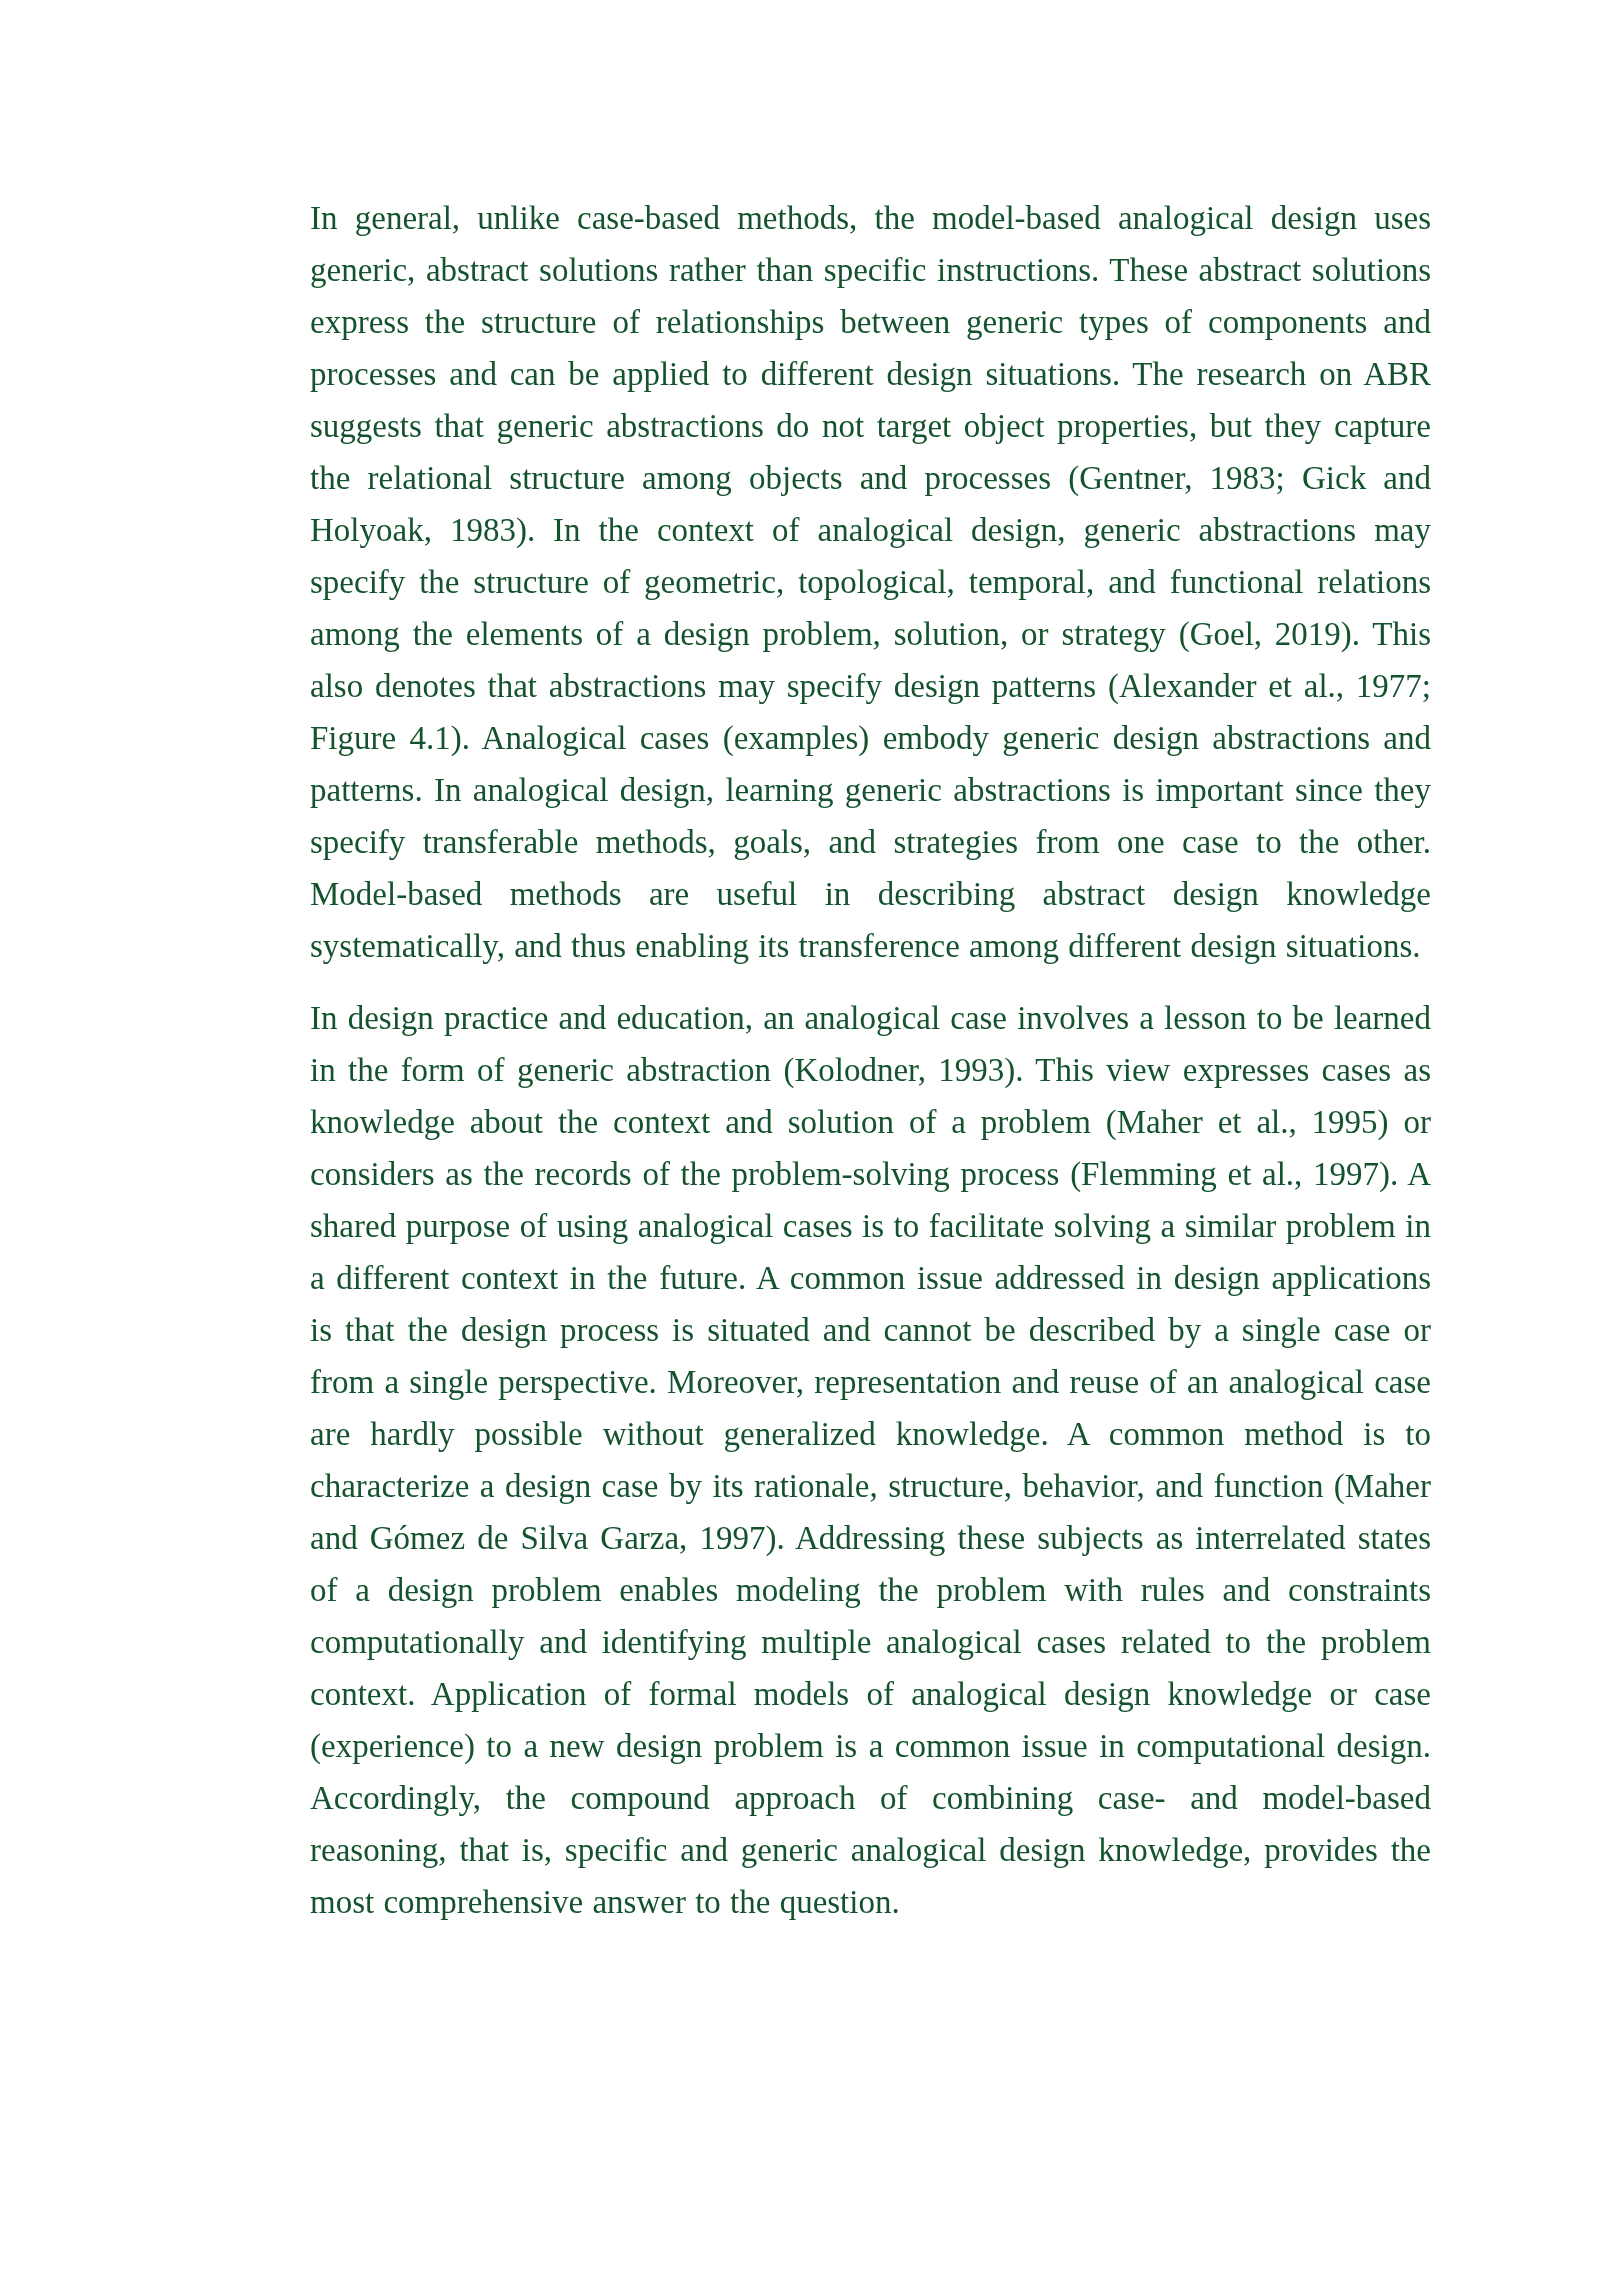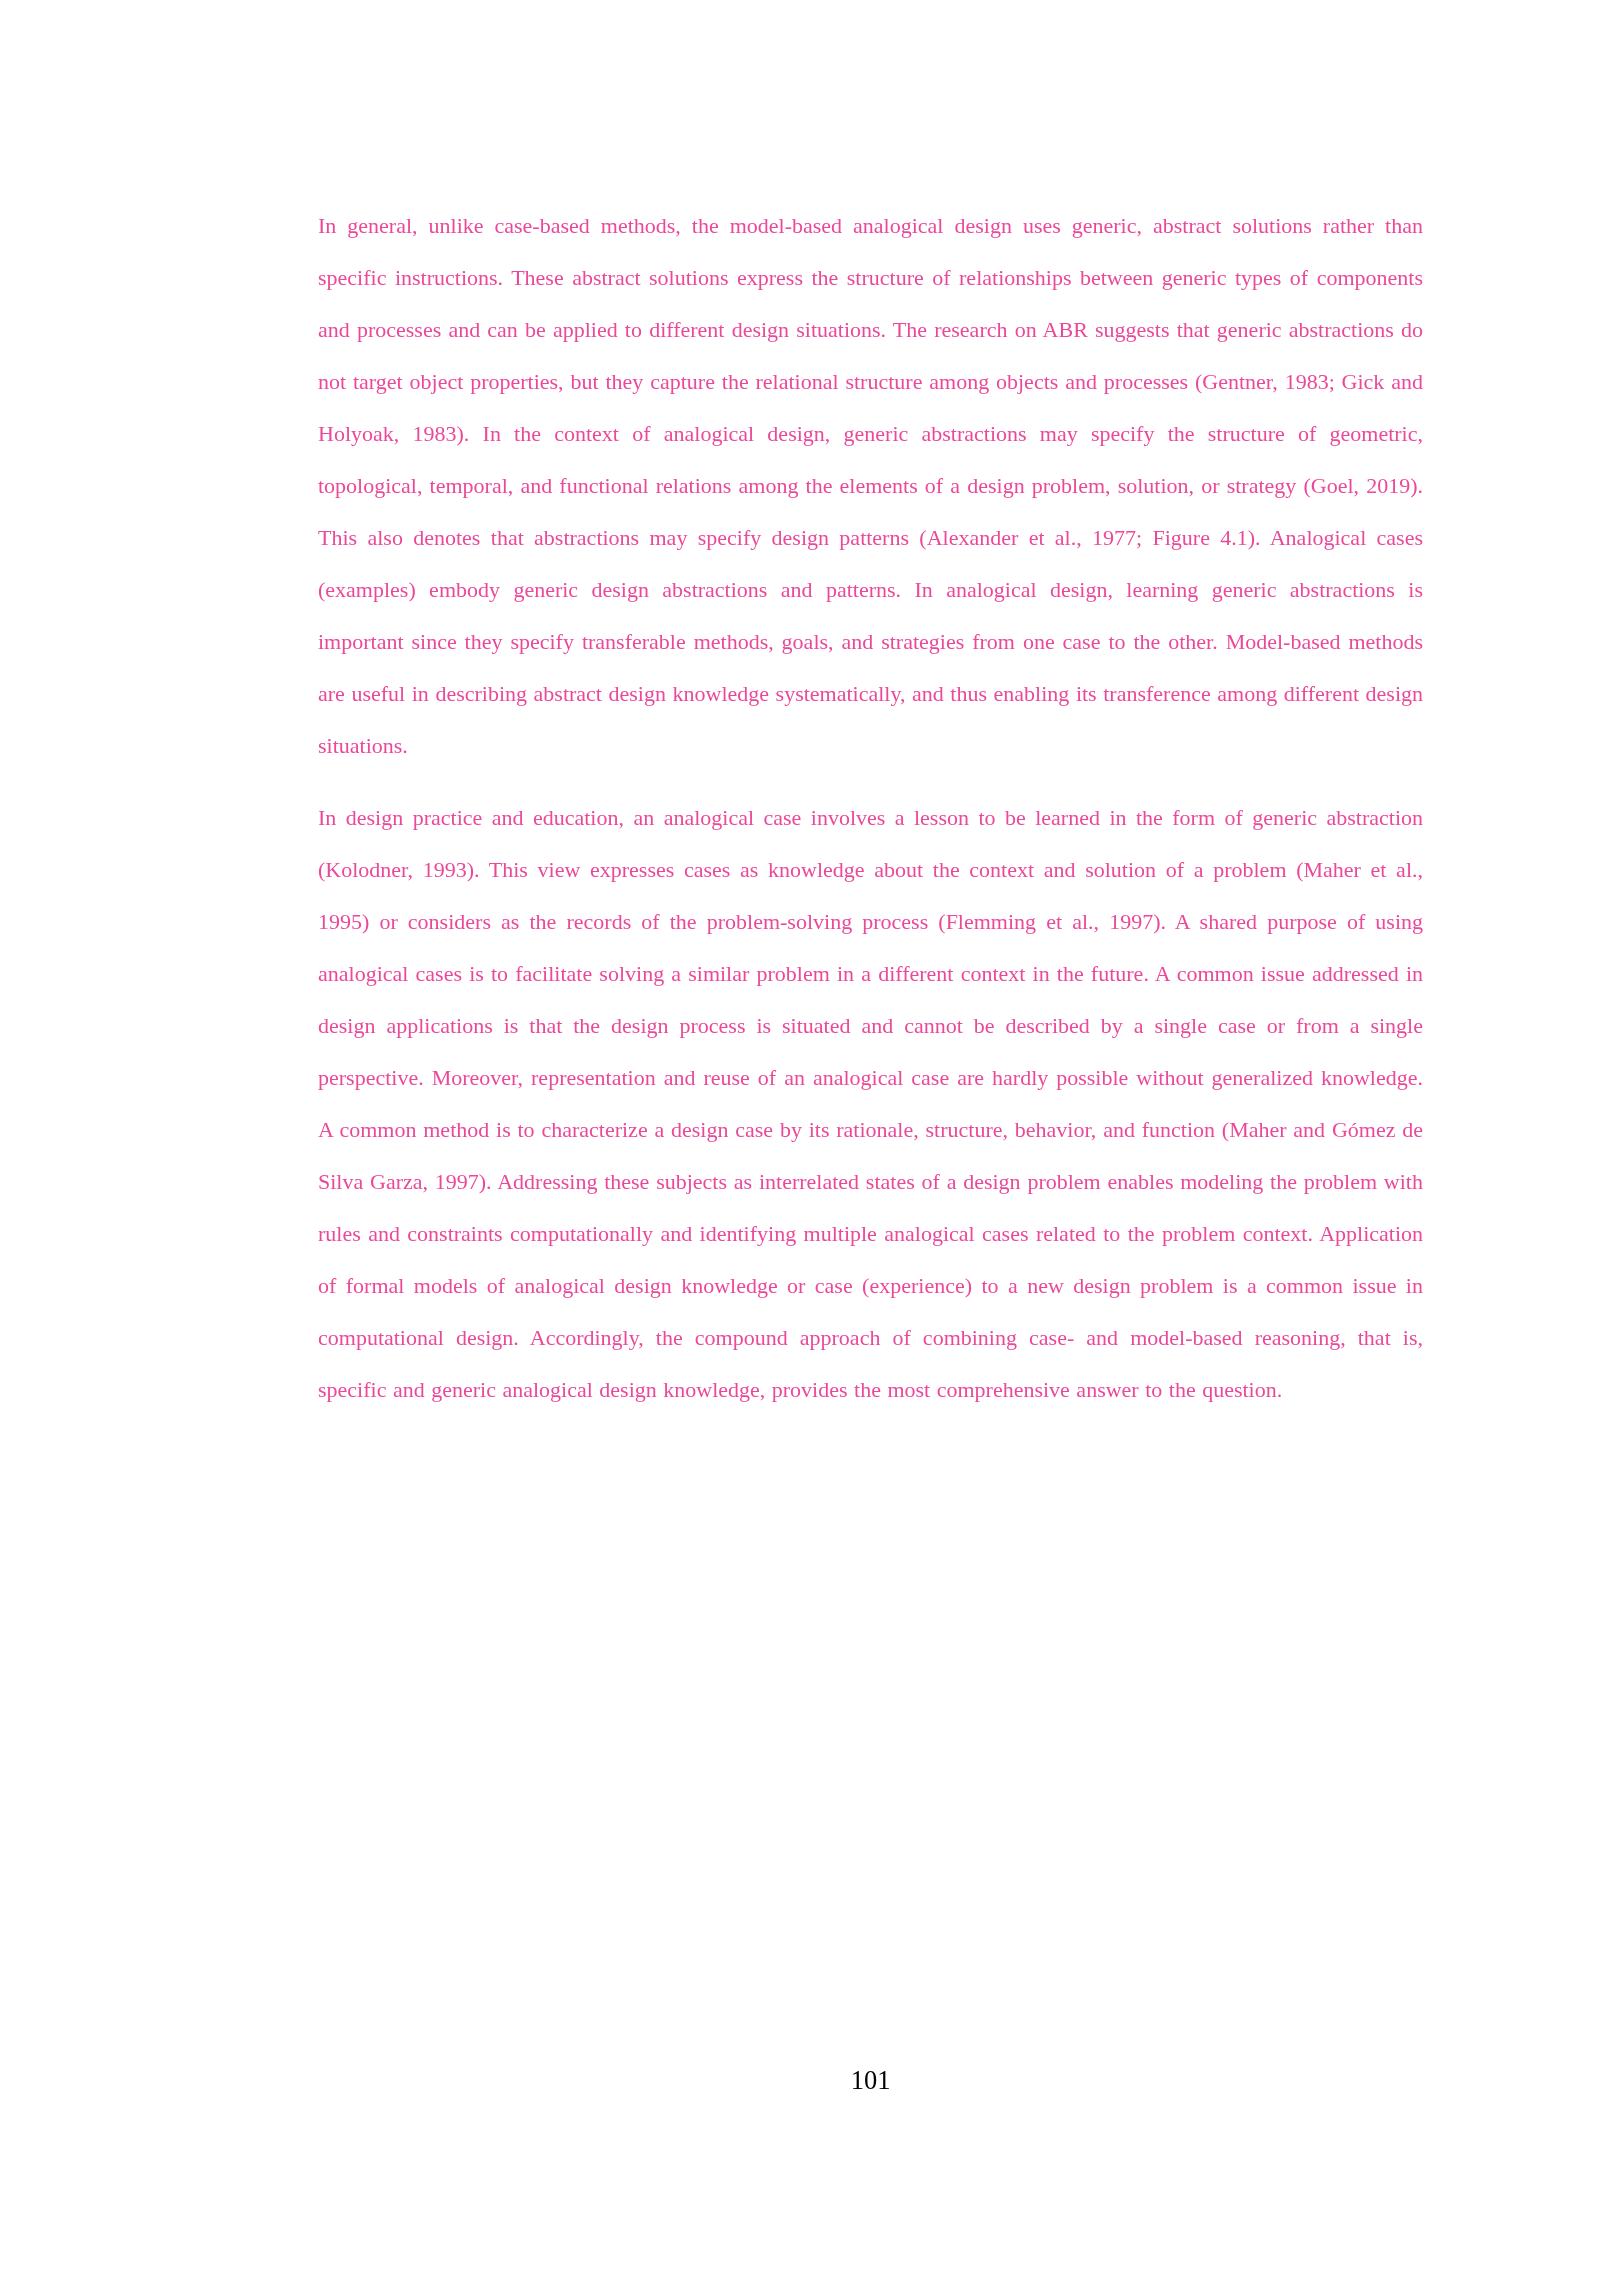--- a/index.html
+++ b/index.html
@@ -23,25 +23,25 @@
     height: 2293px;
     background: #ffffff;
   }
   .text-block {
     position: absolute;
     top: 188px;
     left: 306px;
     width: 1129px;
   }
   .para {
-    margin: 12px;
-    font-size: 22px;
+    margin: 4px;
+    font-size: 33px;
     line-height: 52px;
     text-align: justify;
-    color: #ec4899;
+    color: #14532d;
     word-spacing: 1px;
   }
   .para + .para {
     margin-top: 19.6px;
   }
   .page-number {
     position: absolute;
     top: 2064px;
     left: 306px;
     width: 1129px;
@@ -52,15 +52,14 @@
   }
 </style>
 </head>
 <body>
 
 <div class="page">
   <div class="text-block">
     <p class="para">In general, unlike case-based methods, the model-based analogical design uses generic, abstract solutions rather than specific instructions. These abstract solutions express the structure of relationships between generic types of components and processes and can be applied to different design situations. The research on ABR suggests that generic abstractions do not target object properties, but they capture the relational structure among objects and processes (Gentner, 1983; Gick and Holyoak, 1983). In the context of analogical design, generic abstractions may specify the structure of geometric, topological, temporal, and functional relations among the elements of a design problem, solution, or strategy (Goel, 2019). This also denotes that abstractions may specify design patterns (Alexander et al., 1977; Figure 4.1). Analogical cases (examples) embody generic design abstractions and patterns. In analogical design, learning generic abstractions is important since they specify transferable methods, goals, and strategies from one case to the other. Model-based methods are useful in describing abstract design knowledge systematically, and thus enabling its transference among different design situations.</p>
     <p class="para">In design practice and education, an analogical case involves a lesson to be learned in the form of generic abstraction (Kolodner, 1993). This view expresses cases as knowledge about the context and solution of a problem (Maher et al., 1995) or considers as the records of the problem-solving process (Flemming et al., 1997). A shared purpose of using analogical cases is to facilitate solving a similar problem in a different context in the future. A common issue addressed in design applications is that the design process is situated and cannot be described by a single case or from a single perspective. Moreover, representation and reuse of an analogical case are hardly possible without generalized knowledge. A common method is to characterize a design case by its rationale, structure, behavior, and function (Maher and Gómez de Silva Garza, 1997). Addressing these subjects as interrelated states of a design problem enables modeling the problem with rules and constraints computationally and identifying multiple analogical cases related to the problem context. Application of formal models of analogical design knowledge or case (experience) to a new design problem is a common issue in computational design. Accordingly, the compound approach of combining case- and model-based reasoning, that is, specific and generic analogical design knowledge, provides the most comprehensive answer to the question.</p>
   </div>
-  <div class="page-number">101</div>
 </div>
 
 
 </body></html>

